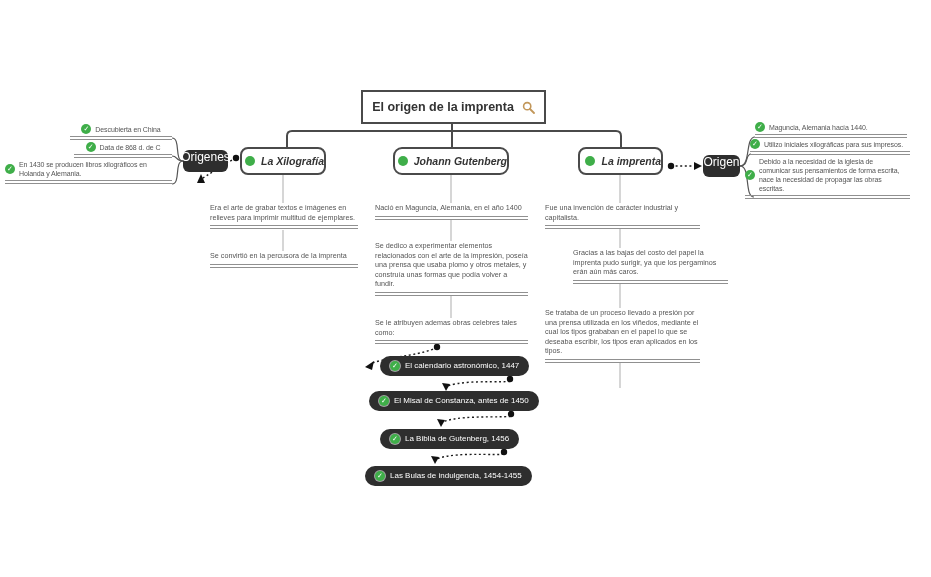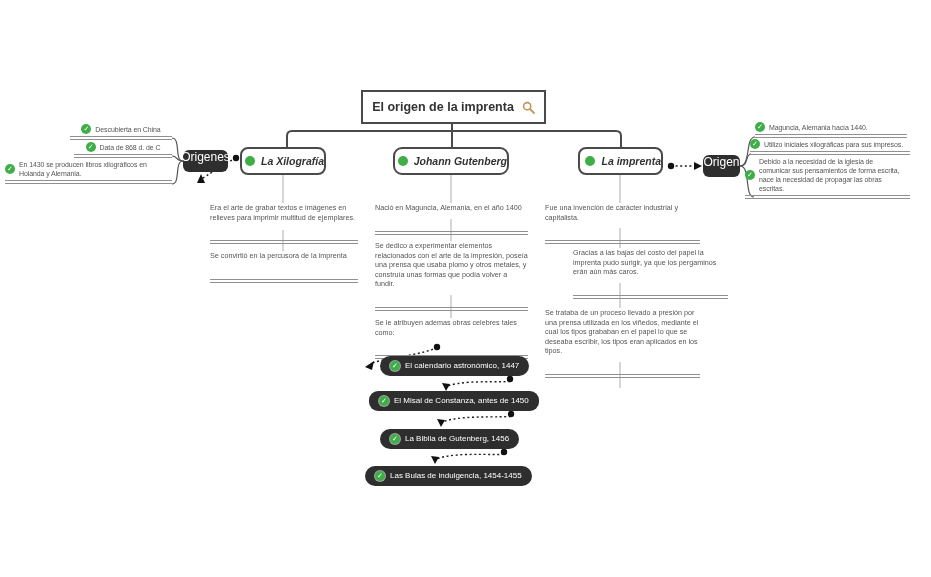--- a/index.html
+++ b/index.html
@@ -43,21 +43,21 @@
     font-size:7px;letter-spacing:-0.1px;line-height:9px;color:#555;
     border-bottom:4px double #909090;padding-bottom:2px;box-sizing:border-box;
   }
   .side-item.center{justify-content:center;}
   .side-item .txt{white-space:nowrap;}
   .side-item.wrap .txt{white-space:normal;}
 
   
   .note{
     position:absolute;font-size:7.2px;line-height:9.5px;color:#555;
-    border-bottom:4px double #909090;padding-bottom:18px;box-sizing:border-box;
+    border-bottom:4px double #909090;padding-bottom:3px;box-sizing:border-box;
     text-align:left;
   }
   .note.one-line{white-space:nowrap;}
 
   
   .work{
     position:absolute;background:#2e2e2e;color:#fff;border-radius:10px;
     display:inline-flex;gap:5px;padding:5px 10px;
     font-size:8px;white-space:nowrap;
   }
@@ -193,21 +193,21 @@
     <span>Se dedico a experimentar elementos relacionados con el arte de la impresión, poseía una prensa que usaba plomo y otros metales, y construía unas formas que podía volver a fundir.</span>
   </div>
   <div class="note" style="left:375px;top:318px;width:153px;">
     <span>Se le atribuyen ademas obras celebres tales como:</span>
   </div>
 
   <div class="work" style="left:380px;top:356px;">
     <span class="check">✓</span>
     <span>El calendario astronómico, 1447</span>
   </div>
-  <div class="work" style="left:369px;top:391px;border-radius:9px;">
+  <div class="work" style="left:369px;top:391px;">
     <span class="check">✓</span>
     <span>El Misal de Constanza, antes de 1450</span>
   </div>
   <div class="work" style="left:380px;top:429px;">
     <span class="check">✓</span>
     <span>La Biblia de Gutenberg, 1456</span>
   </div>
   <div class="work" style="left:365px;top:466px;">
     <span class="check">✓</span>
     <span>Las Bulas de indulgencia, 1454-1455</span>

